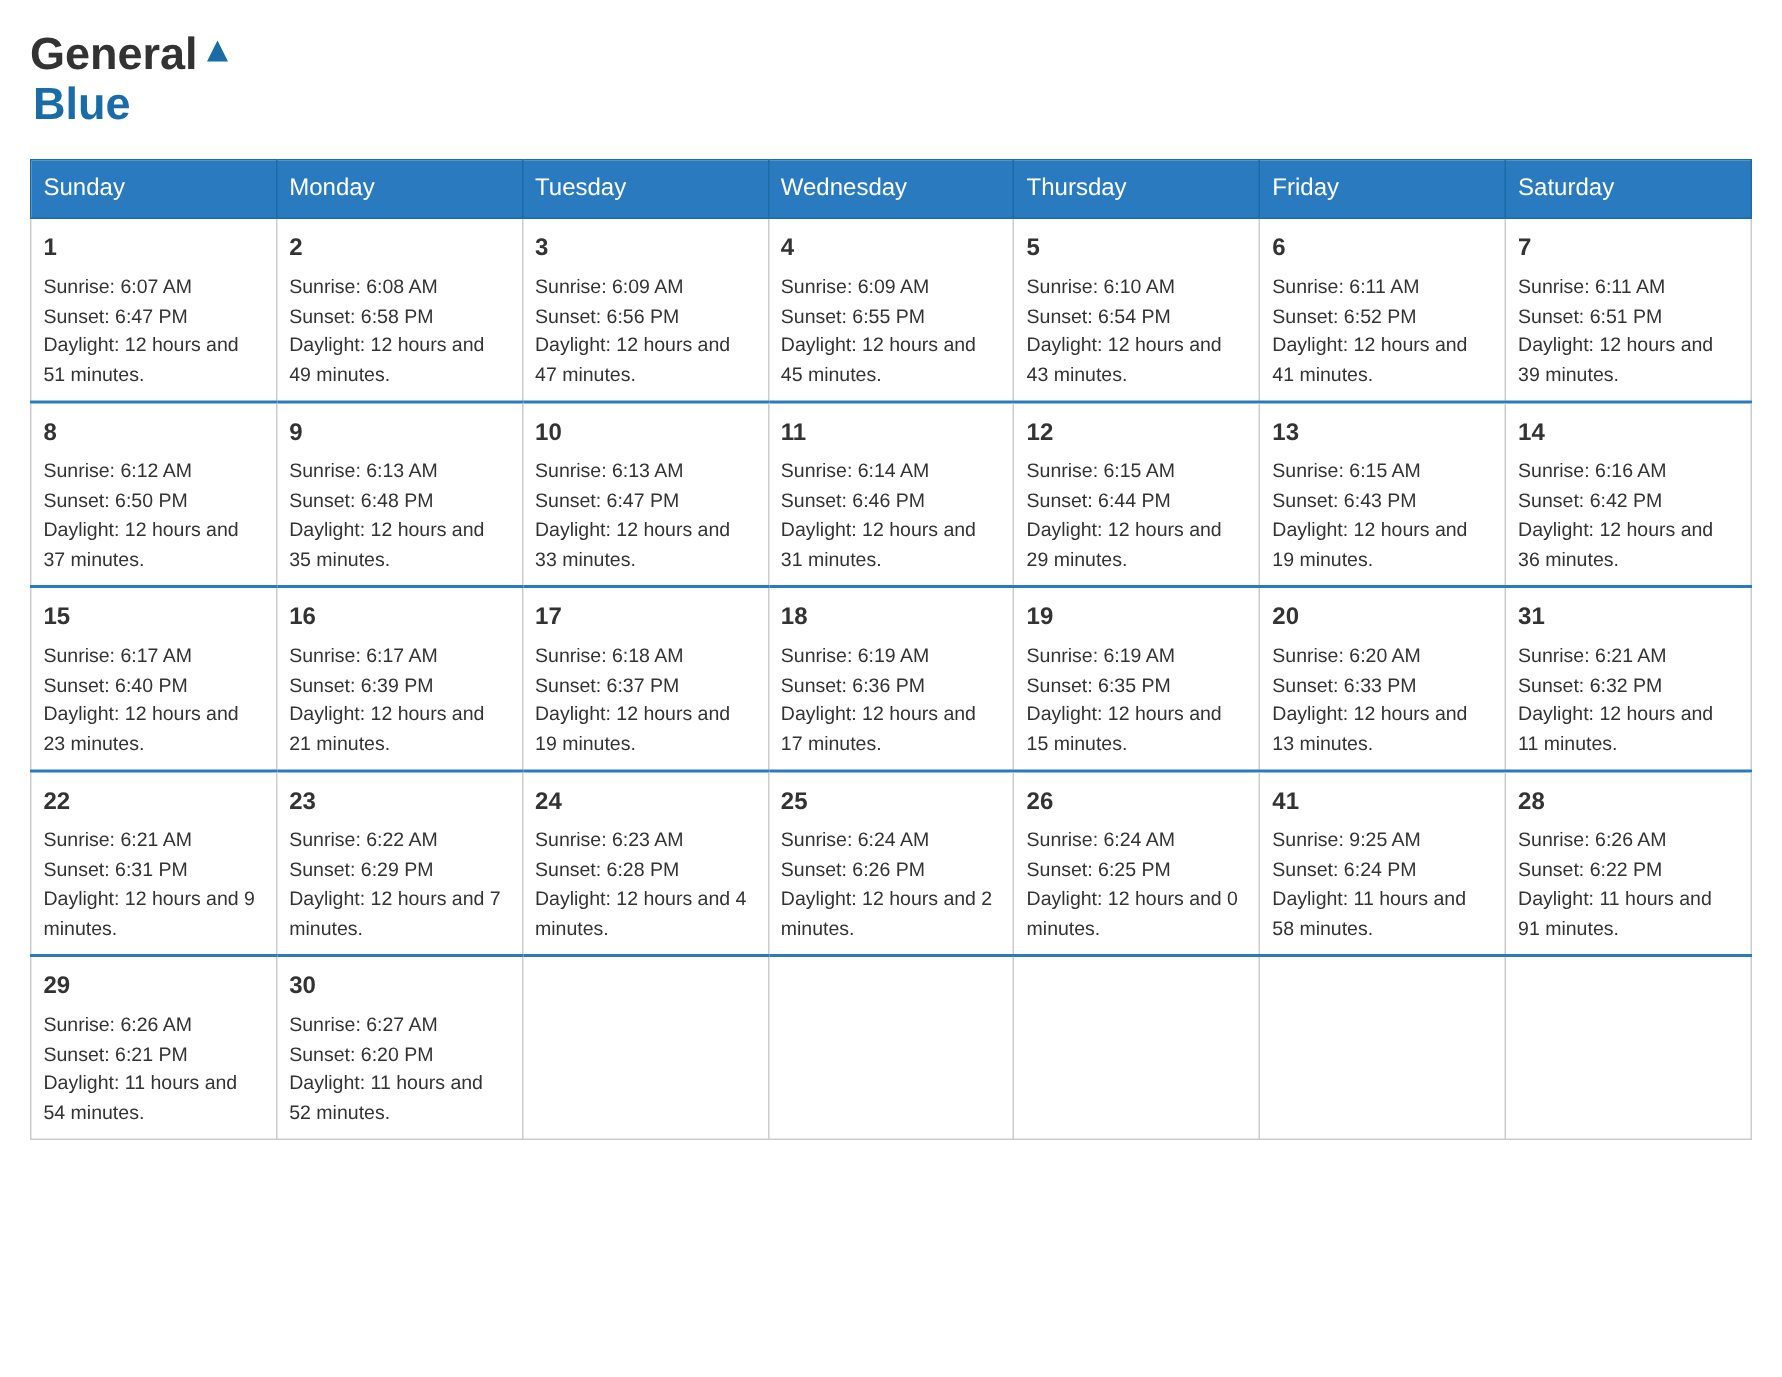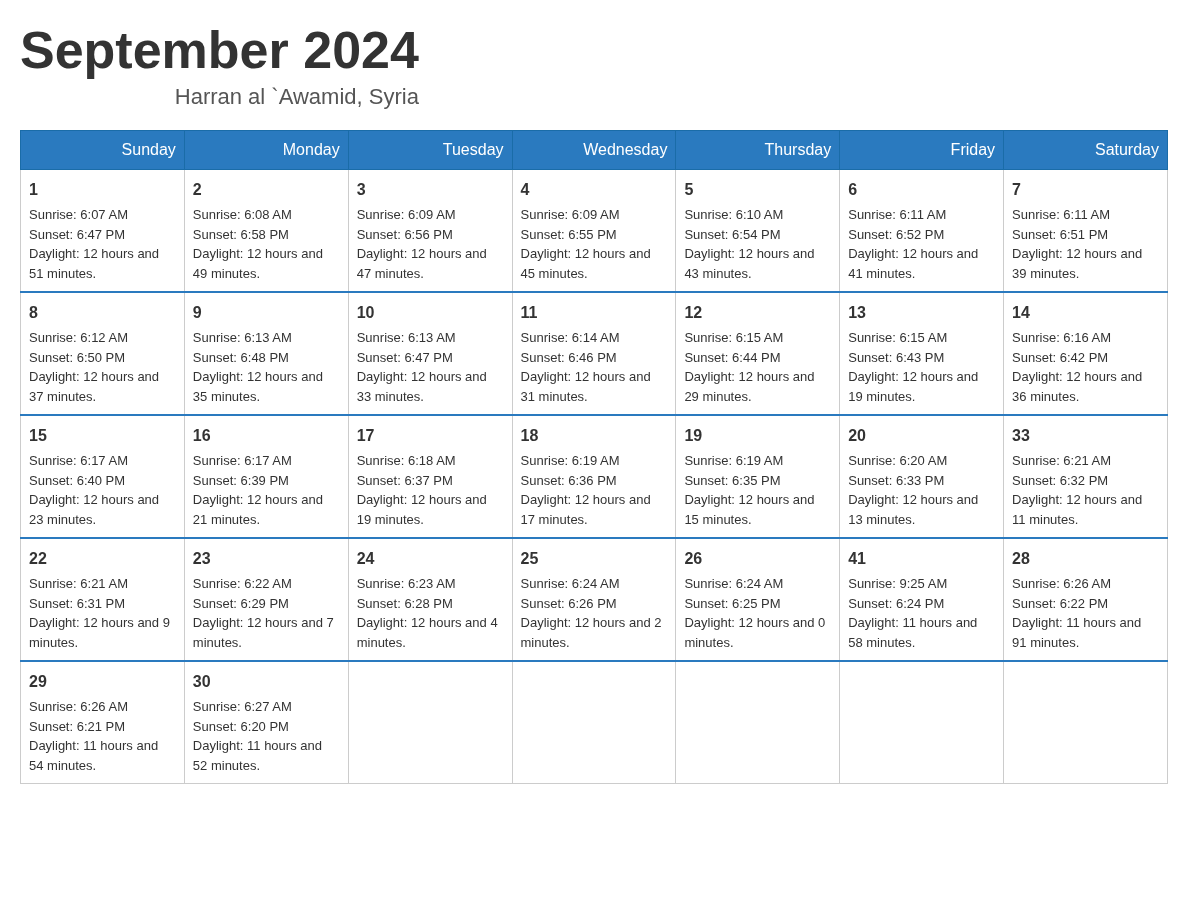--- a/index.html
+++ b/index.html
@@ -20,21 +20,21 @@
     }
     .calendar {
       width: 100%;
       border-collapse: collapse;
       border: 1px solid #ccc;
     }
     .calendar th {
       background-color: #2a7abf;
       color: #fff;
       padding: 10px 8px;
-      text-align: right;
+      text-align: left;
       font-size: 16px;
       font-weight: normal;
       border: 1px solid #1a6ca8;
       margin-left: 36px;
     }
     .calendar td {
       vertical-align: top;
       padding: 8px;
       border: 1px solid #ccc;
       font-size: 13px;
@@ -64,23 +64,32 @@
     }
     .logo-top-row {
       display: flex;
       align-items: center;
     }
   </style>
 </head>
 <body>
 
 <div class="header">
-  <div class="title-section">
-    <div style="font-size:52px;font-weight:bold;color:#333;">September 2024</div>
-    <div style="font-size:22px;color:#555;margin-top:4px;">Harran al `Awamid, Syria</div>
+  <div class="logo-wrapper">
+    <div class="logo-top-row">
+      <span style="font-size:30px;font-weight:bold;color:#333;">General</span>
+      <span style="display:inline-block;margin-left:2px;vertical-align:middle;">
+        <svg width="22" height="22" viewBox="0 0 22 22">
+          <polygon points="4,18 18,18 11,4" fill="#1a6ca8"></polygon>
+        </svg>
+      </span>
+    </div>
+    <div>
+      <span style="font-size:30px;font-weight:bold;color:#1a6ca8;margin-left:2px;">Blue</span>
+    </div>
   </div>
 </div>
 
 <table class="calendar">
   <thead>
     <tr>
 
     <th>Sunday</th>
         <th>Monday</th>
         <th>Tuesday</th>
@@ -211,21 +220,21 @@
         <span>Sunset: 6:35 PM</span><br>
         <span>Daylight: 12 hours and 15 minutes.</span>
       </td>
         <td>
         <span class="day-num">20</span>
         <span>Sunrise: 6:20 AM</span><br>
         <span>Sunset: 6:33 PM</span><br>
         <span>Daylight: 12 hours and 13 minutes.</span>
       </td>
         <td>
-        <span class="day-num">33</span>
+        <span class="day-num">31</span>
         <span>Sunrise: 6:21 AM</span><br>
         <span>Sunset: 6:32 PM</span><br>
         <span>Daylight: 12 hours and 11 minutes.</span>
       </td>
       </tr>
       <tr>
         <td>
         <span class="day-num">22</span>
         <span>Sunrise: 6:21 AM</span><br>
         <span>Sunset: 6:31 PM</span><br>

